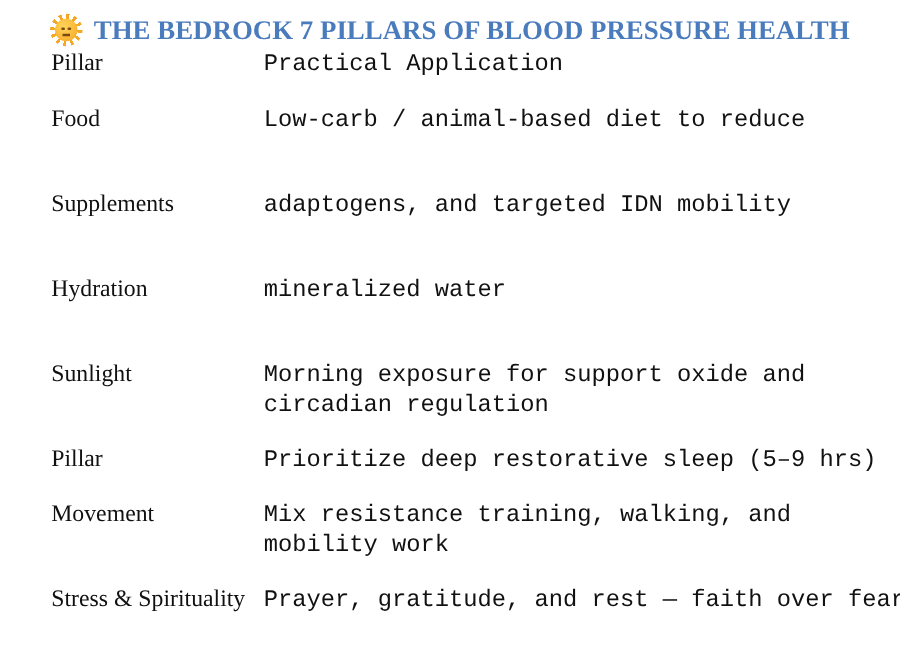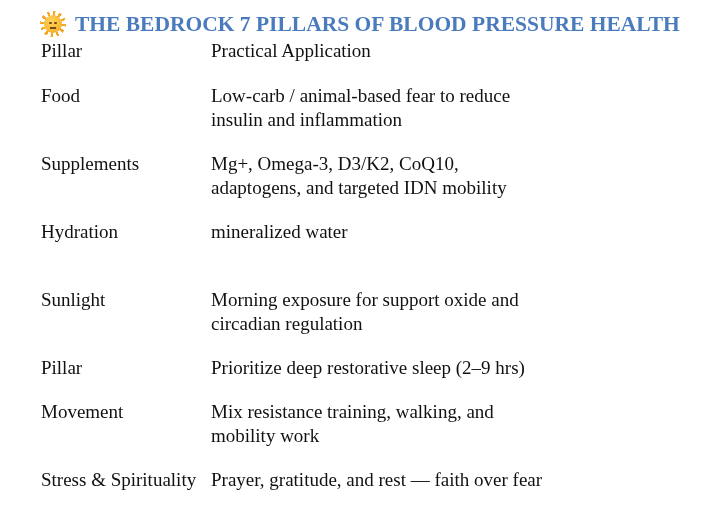--- a/index.html
+++ b/index.html
@@ -11,21 +11,21 @@
   .sun .rays { position:absolute; inset:0; border-radius:50%;
                background: repeating-conic-gradient(#f5a623 0deg 12deg, transparent 12deg 30deg); }
   .sun .face { position:absolute; left:4px; top:4px; width:18px; height:18px; border-radius:50%;
                background: radial-gradient(circle at 40% 35%, #ffd45a, #f5a623); }
   .sun .eye { position:absolute; top:7px; width:3px; height:2px; background:#7a4a10; border-radius:1px; }
   .sun .eye.l { left:5px; } .sun .eye.r { left:10px; }
   .sun .mouth { position:absolute; left:6px; top:12px; width:6px; height:1.5px; background:#7a4a10; }
   .row { position:absolute; left:41px; width:660px; font-size:19px; line-height:24px; }
   .row .c1 { position:absolute; left:0; top:0; white-space:nowrap; }
   .row .c2 { position:absolute; left:170px; top:0; width:480px; }
-  .row .c2 span { display:block; white-space:nowrap; }
+  .row .c2 span { display:block; white-space:nowrap;font-family:Liberation Mono, monospace; }
 </style>
 </head>
 <body>
 
 <div class="title">
   <span class="sun">
     <span class="rays"></span>
     <span class="face">
         <span class="eye l"></span>
         <span class="eye r"></span>
@@ -38,29 +38,27 @@
 <div class="row" style="top:39px;">
   <span class="c1">Pillar</span>
   <div class="c2">
       <span>Practical Application</span>
     </div>
 </div>
 
 <div class="row" style="top:84px;">
   <span class="c1">Food</span>
   <div class="c2">
-    <span>Low-carb / animal-based fear to reduce</span>
-    <span>insulin and inflammation</span>
+    <span>Low-carb / animal-based diet to reduce</span>
   </div>
 </div>
 
 <div class="row" style="top:152px;">
   <span class="c1">Supplements</span>
   <div class="c2">
-    <span>Mg+, Omega-3, D3/K2, CoQ10,</span>
     <span>adaptogens, and targeted IDN mobility</span>
   </div>
 </div>
 
 <div class="row" style="top:220px;">
   <span class="c1">Hydration</span>
   <div class="c2">
     <span>mineralized water</span>
   </div>
 </div>
@@ -69,21 +67,21 @@
   <span class="c1">Sunlight</span>
   <div class="c2">
     <span>Morning exposure for support oxide and</span>
     <span>circadian regulation</span>
   </div>
 </div>
 
 <div class="row" style="top:356px;">
   <span class="c1">Pillar</span>
   <div class="c2">
-    <span>Prioritize deep restorative sleep (2–9 hrs)</span>
+    <span>Prioritize deep restorative sleep (5–9 hrs)</span>
   </div>
 </div>
 
 <div class="row" style="top:400px;">
   <span class="c1">Movement</span>
   <div class="c2">
     <span>Mix resistance training, walking, and</span>
     <span>mobility work</span>
   </div>
 </div>

